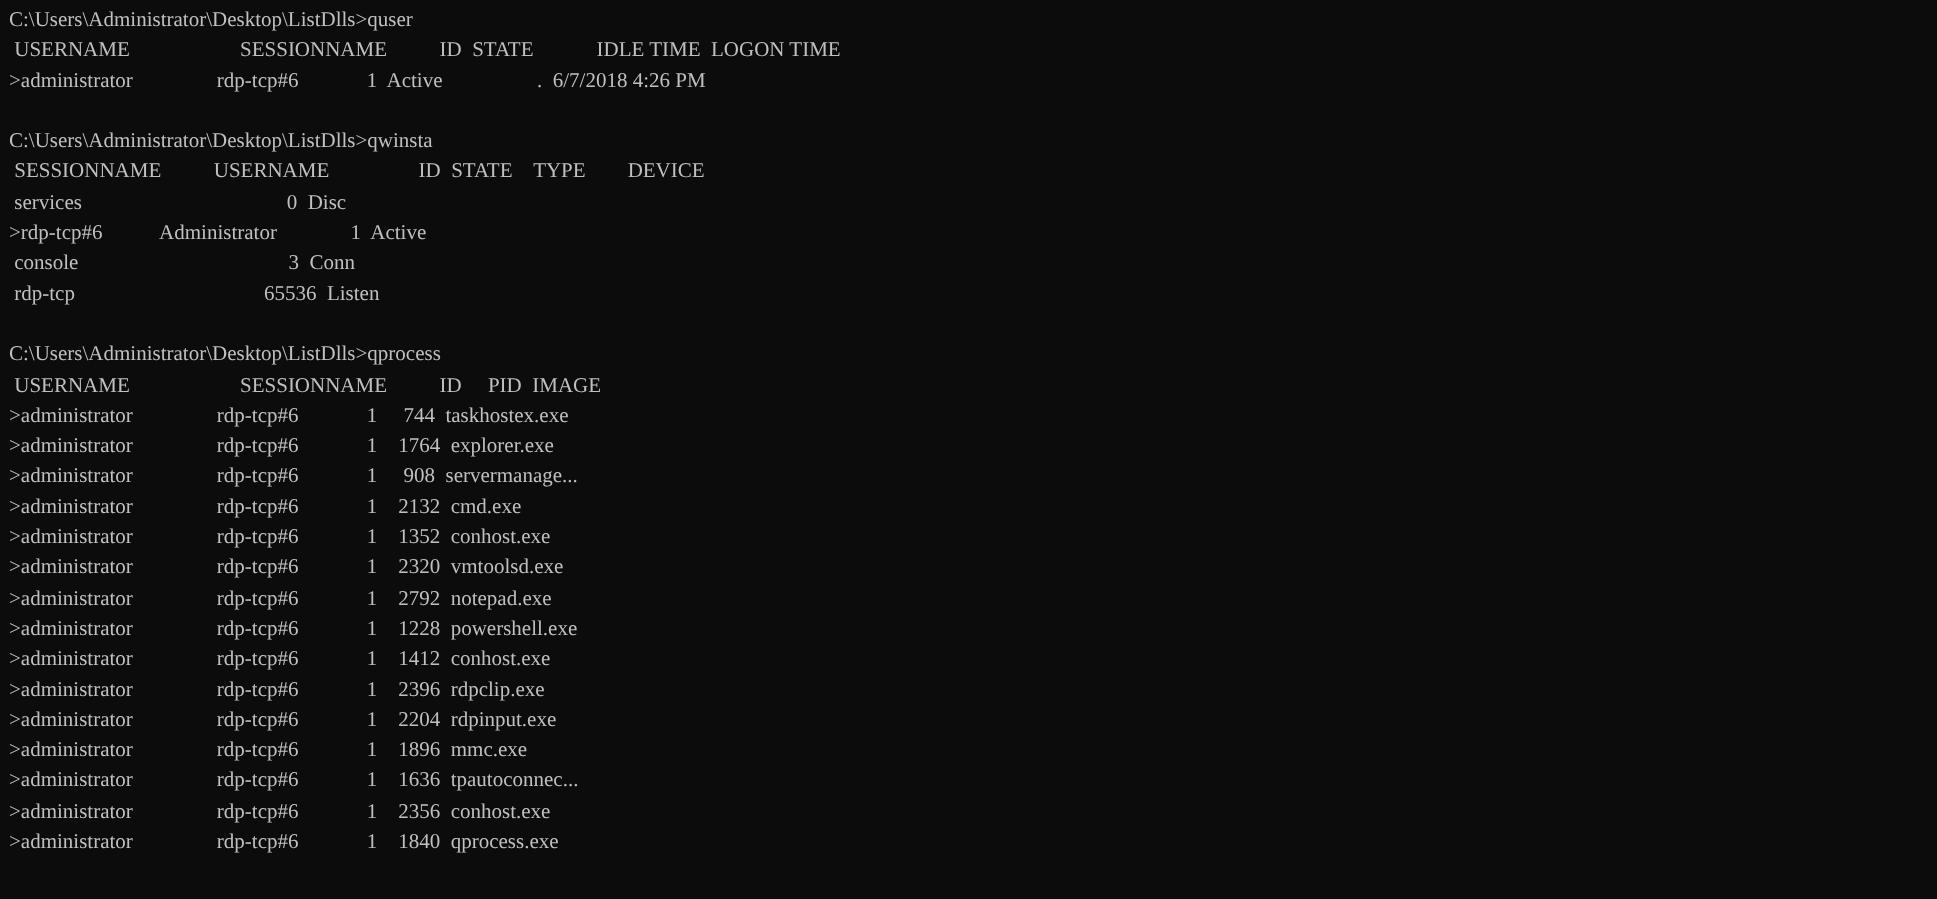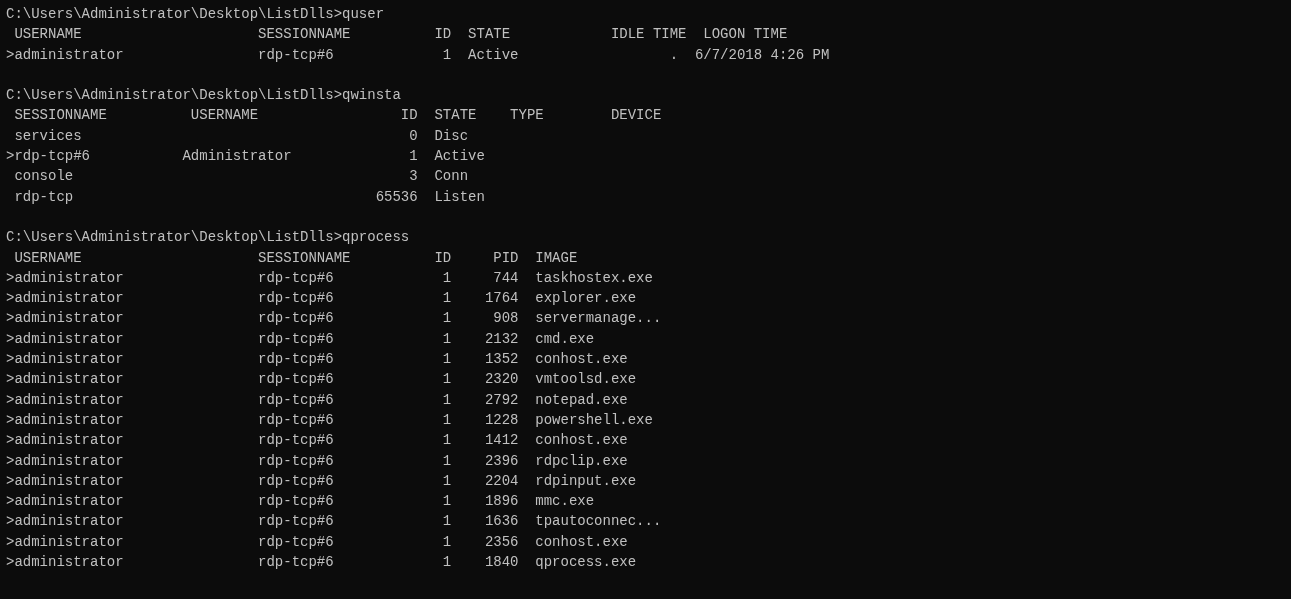--- a/index.html
+++ b/index.html
@@ -1,15 +1,15 @@
 <!DOCTYPE html>
 <html><head>
   <meta charset="utf-8">
   <style>
-    * { margin: 0; padding: 0; box-sizing: border-box; }
+    * { margin: 0; padding: 0; box-sizing: border-box; font-family: Liberation Serif, serif; }
     body {
       background-color: #0c0c0c;
       color: #c0c0c0;
       font-family: 'Courier New', Courier, monospace;
       font-size: 14px;
       width: 1291px;
       height: 599px;
       overflow: hidden;
       padding: 4px 6px;
     }

